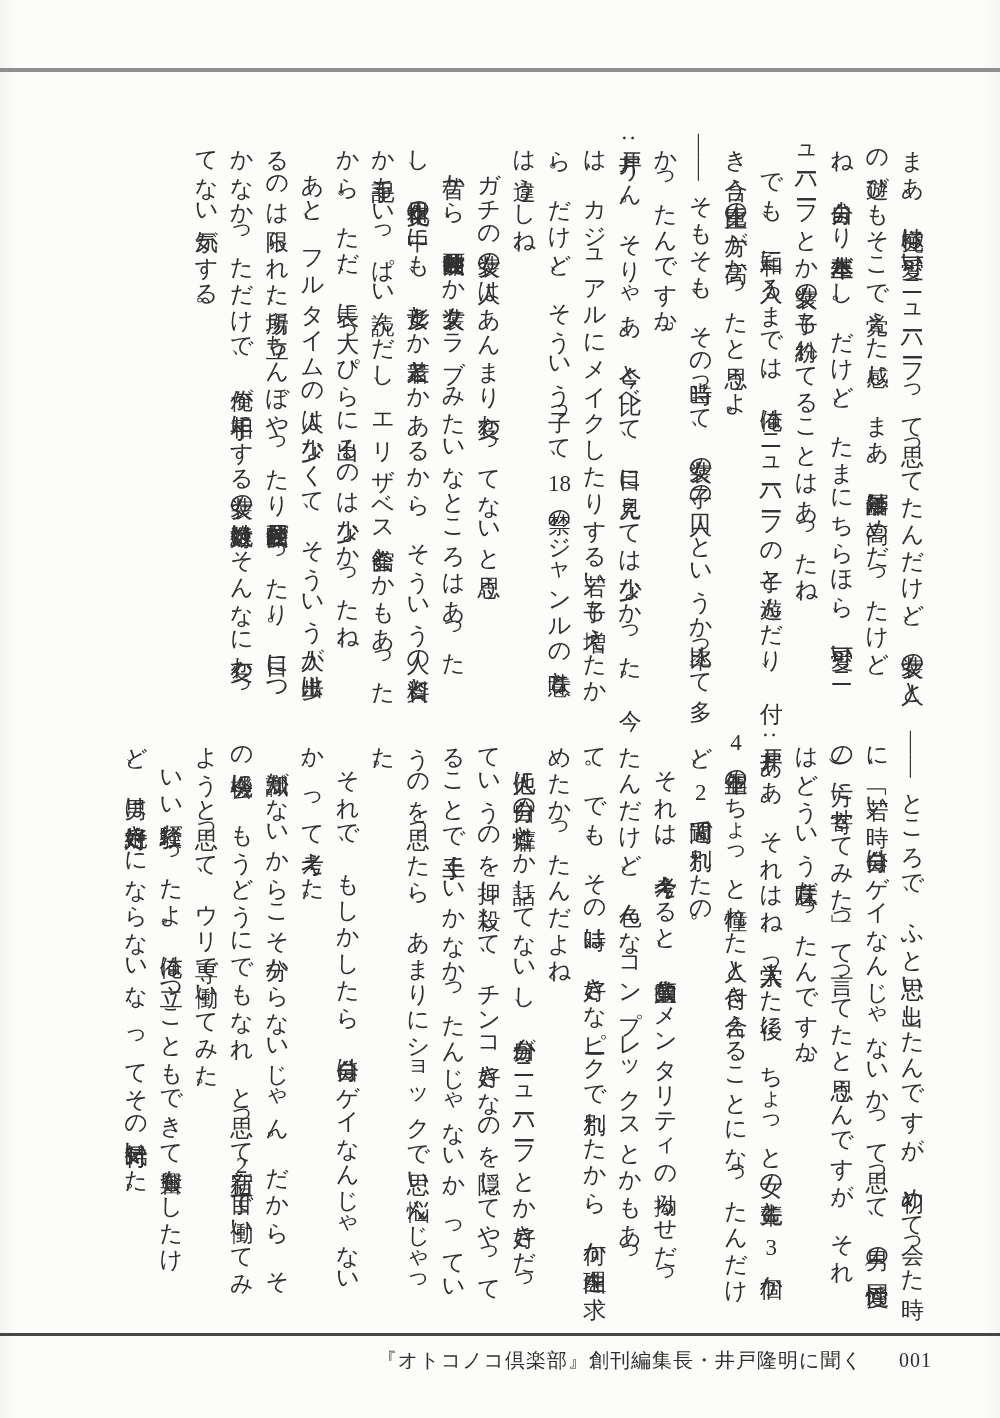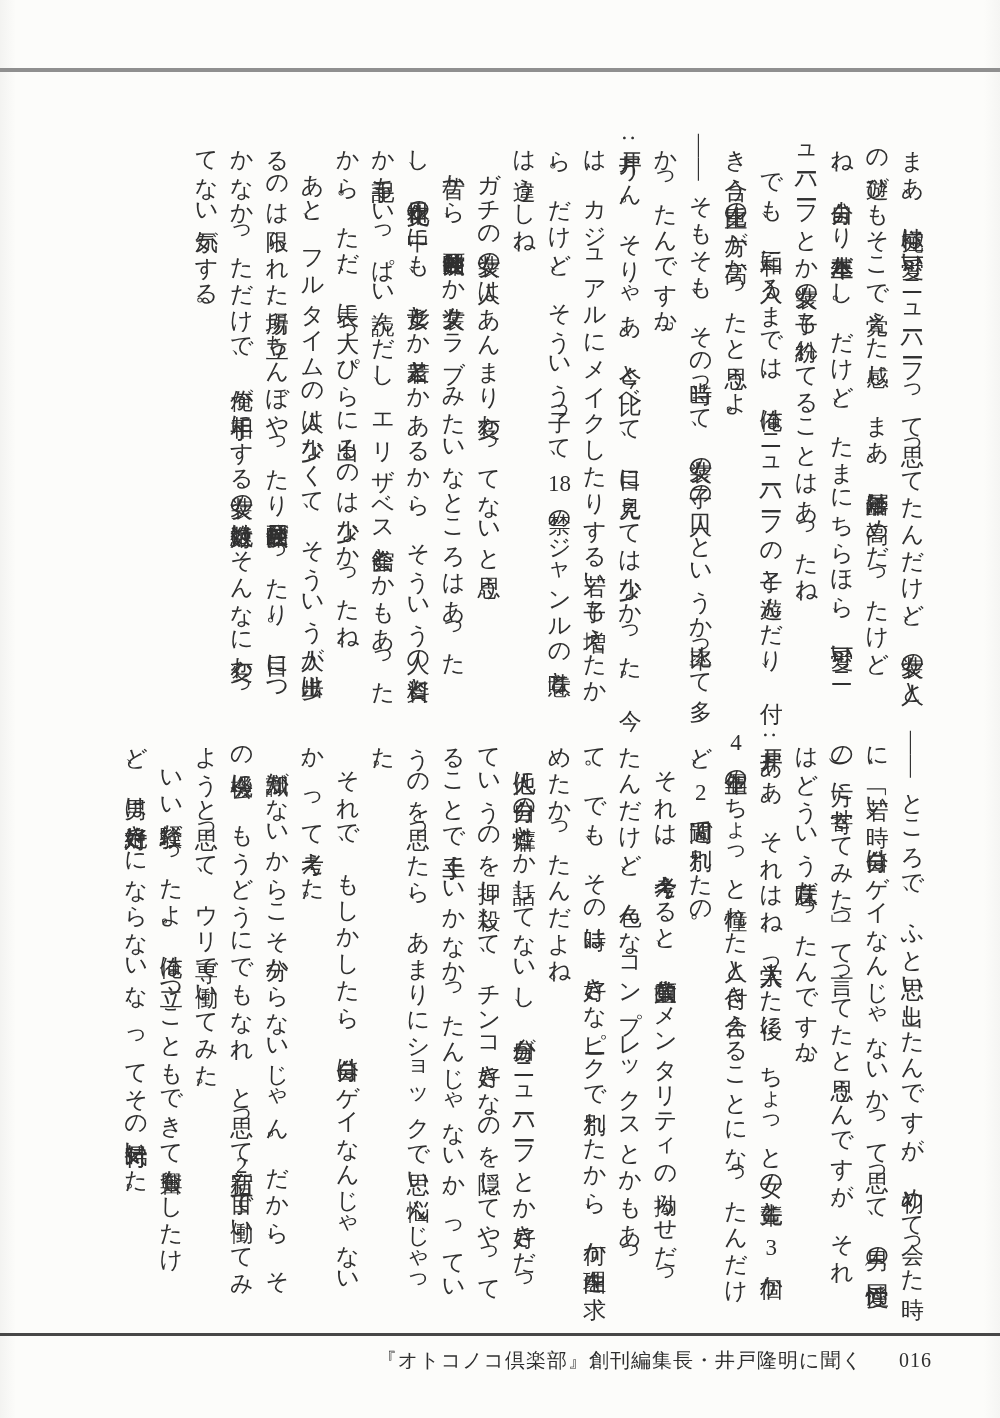--- a/index.html
+++ b/index.html
@@ -63,16 +63,16 @@
       <p class="para">　他人に自分の性癖とか話してないし、自分がニューハーフとか好きだっていうのを押し殺して、チンコ好きなのを隠してやってることで上手くいかなかったんじゃないか、っていうのを思ったら、あまりにショックで思い悩んじゃった。</p>
       <p class="para">　それで、もしかしたら、自分はゲイなんじゃないか、って考えた。</p>
       <p class="para">　知識がないからこそ分からないじゃん。だから、その機会に、もうどうにでもなれ、と思って新宿<span class="tcy">2</span>丁目で働いてみようと思って、ウリ専で働いてみた。</p>
       <p class="para">　いい経験だったよ。俺は立つこともできて興奮もしたけど、男は絶対好きにならないな、ってその時気付いた。</p>
     </div>
 
   <div class="rule-bottom"></div>
 
   <div class="footer">
     <span>『オトコノコ倶楽部』創刊編集長・井戸隆明に聞く</span>
-    <span>016</span>
+    <span>001</span>
   </div>
 
 </div>
 
 </body></html>

